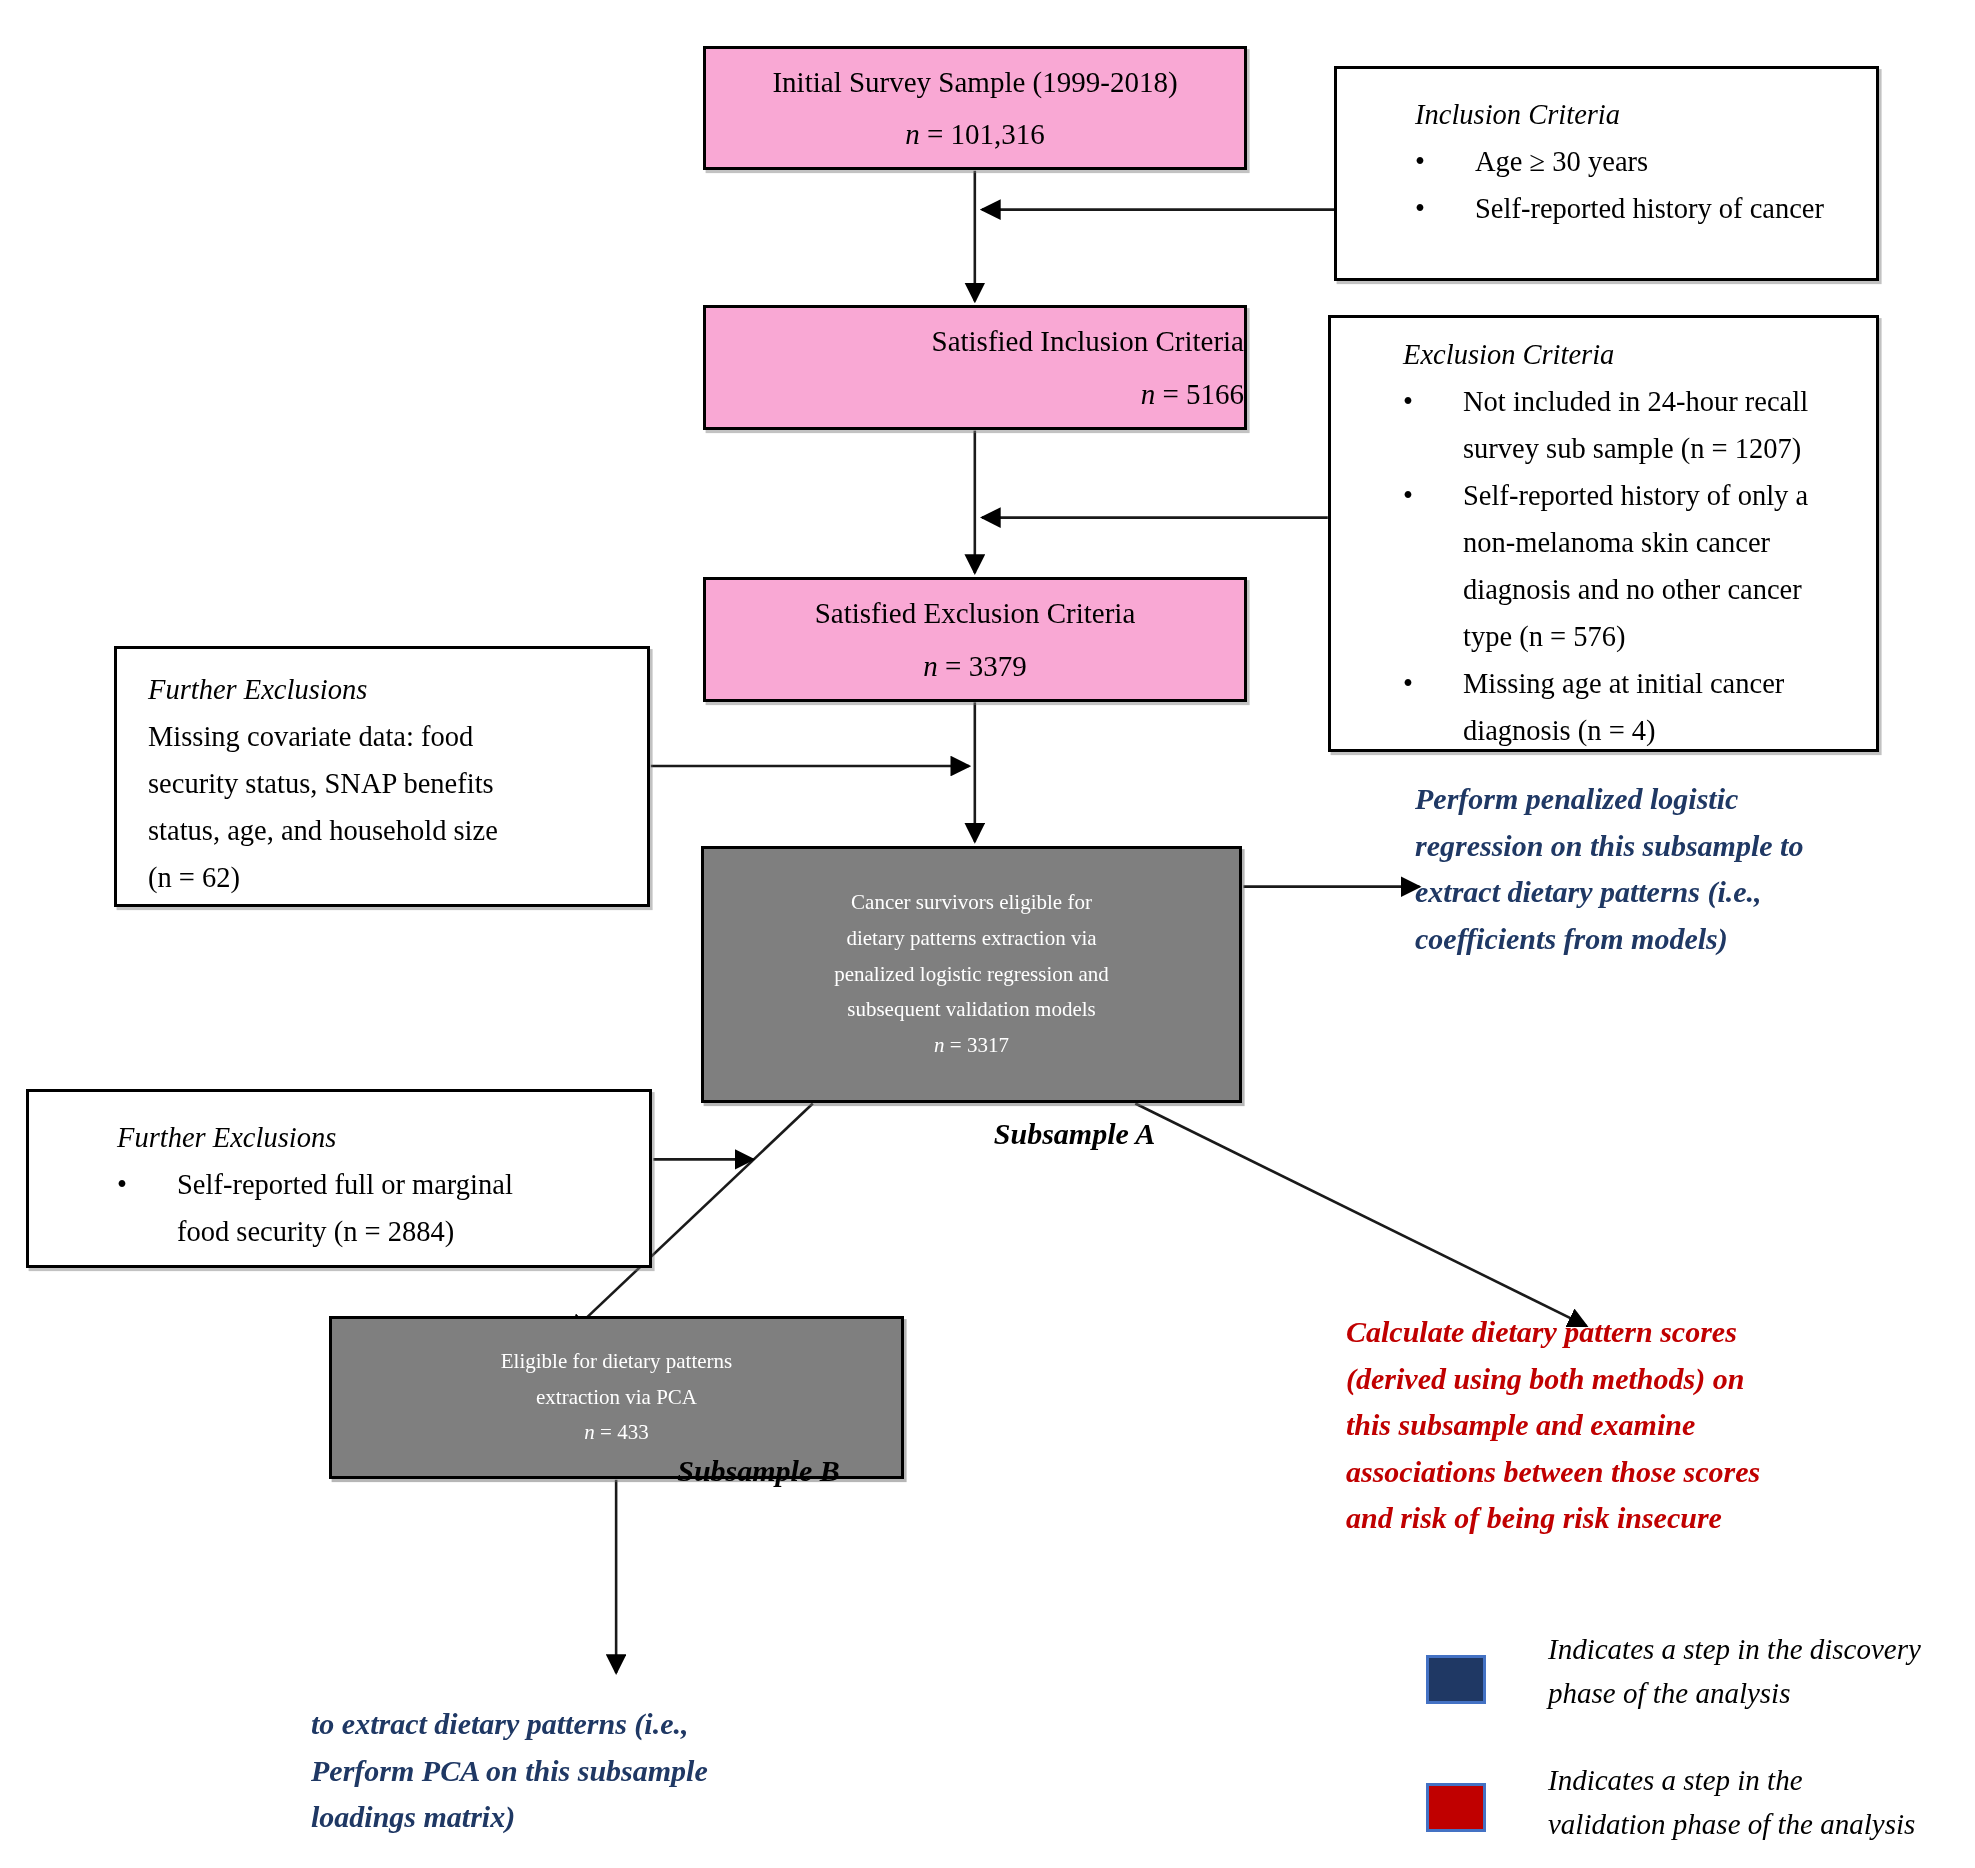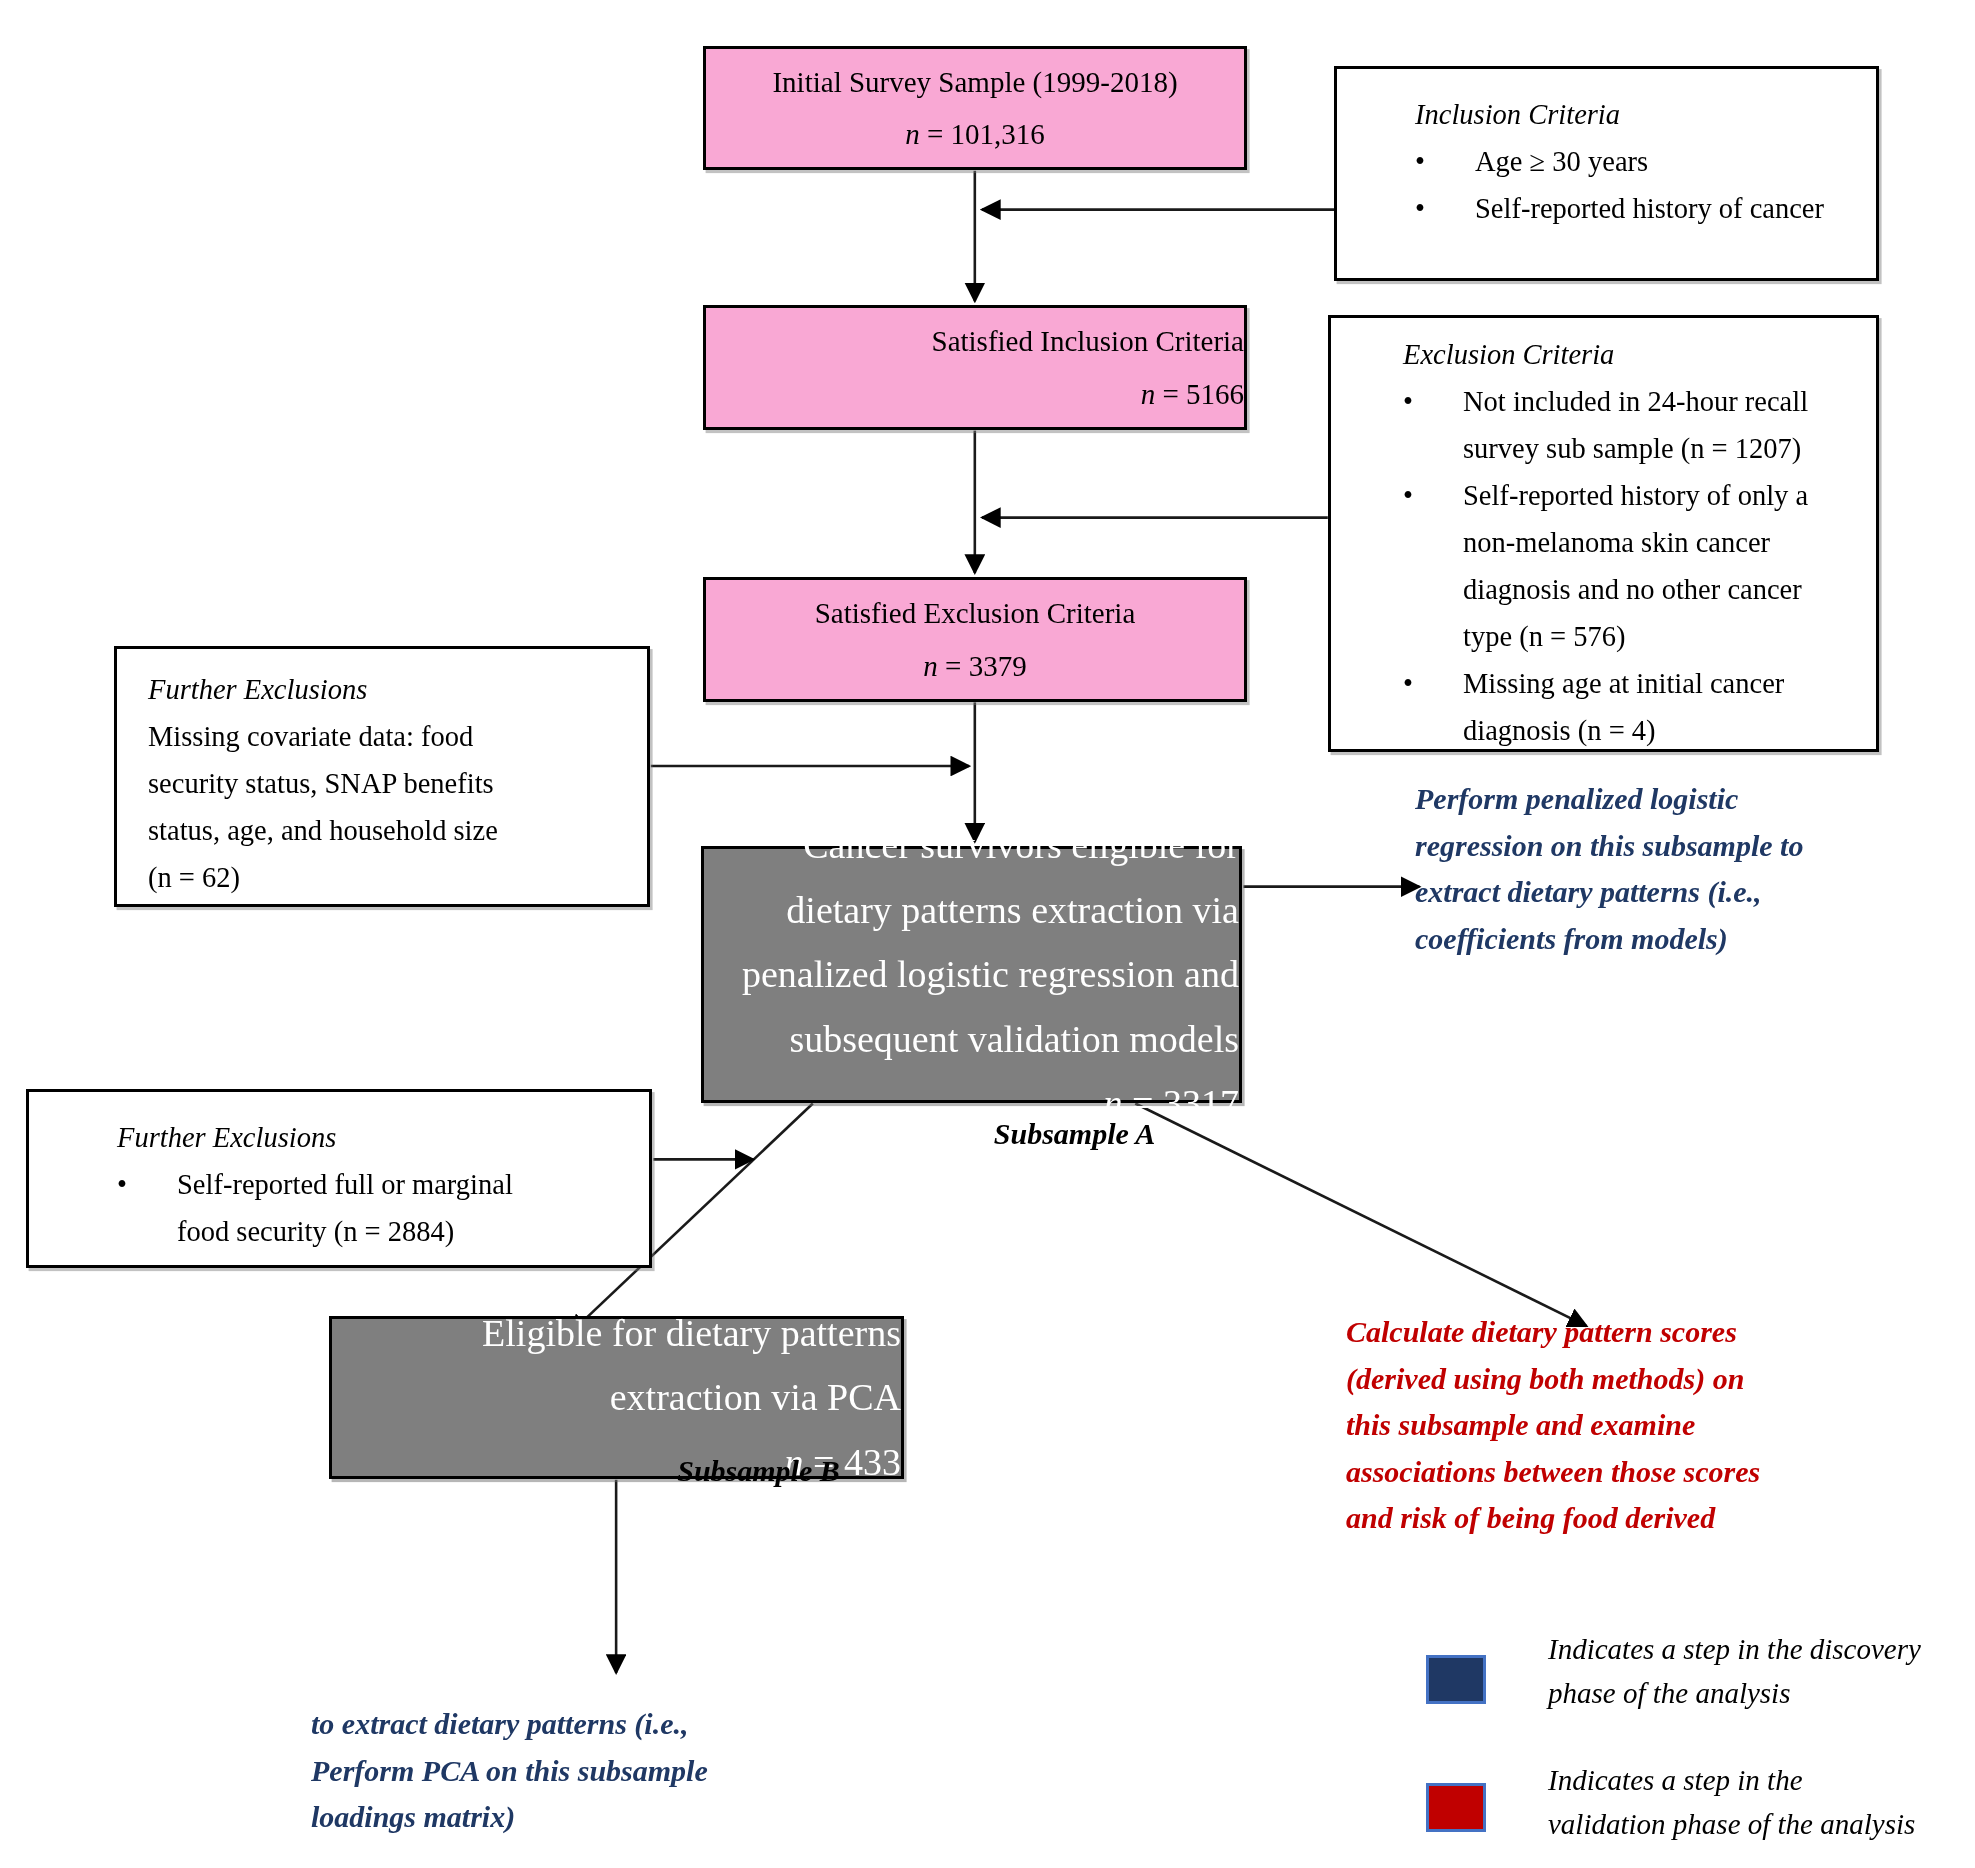--- a/index.html
+++ b/index.html
@@ -21,21 +21,21 @@
     box-shadow:2.6px 3.1px 0 rgba(120,120,120,0.45);
     display:flex;flex-direction:column;justify-content:center;
     text-align:center;font-size:29px;line-height:1.8;
   }
   
   .graybox{
     position:absolute;box-sizing:border-box;
     background:#7f7f7f;border:3.1px solid #000;color:#fff;
     box-shadow:2.6px 3.1px 0 rgba(110,110,110,0.5);
     display:flex;flex-direction:column;justify-content:center;
-    text-align:right;font-size:38px;line-height:1.7;
+    text-align:center;font-size:21px;line-height:1.7;
   }
   
   .sidebox{
     position:absolute;box-sizing:border-box;
     background:#ffffff;border:3.6px solid #000;
     box-shadow:2.6px 3.1px 0 rgba(120,120,120,0.45);
     font-size:28.5px;line-height:1.65;text-align:left;
   }
   .sidebox .sb-title{font-style:italic;}
   ul.blist{list-style:none;margin:0;padding:0;}
@@ -178,21 +178,21 @@
     <div><span class="nvar">n</span><span> = 433</span></div>
   </div>
 
   <div class="subsample-label" style="left:603px;top:1418px;width:311px;margin-top:36px;">Subsample B</div>
 
   <div class="note red" style="left:1346px;top:1309px;width:629px;">
     <div>Calculate dietary pattern scores</div>
     <div>(derived using both methods) on</div>
     <div>this subsample and examine</div>
     <div>associations between those scores</div>
-    <div>and risk of being food derived</div>
+    <div>and risk of being risk insecure</div>
   </div>
 
   <div class="note navy" style="left:311px;top:1701px;width:606px;">
     <div>to extract dietary patterns (i.e.,</div>
     <div>Perform PCA on this subsample</div>
     <div>loadings matrix)</div>
   </div>
 
   <div class="legend-swatch" style="left:1426px;top:1655px;width:60px;height:49px;background:#1f3864;"></div>
   <div class="legend-text" style="left:1548px;top:1628px;width:435px;">

